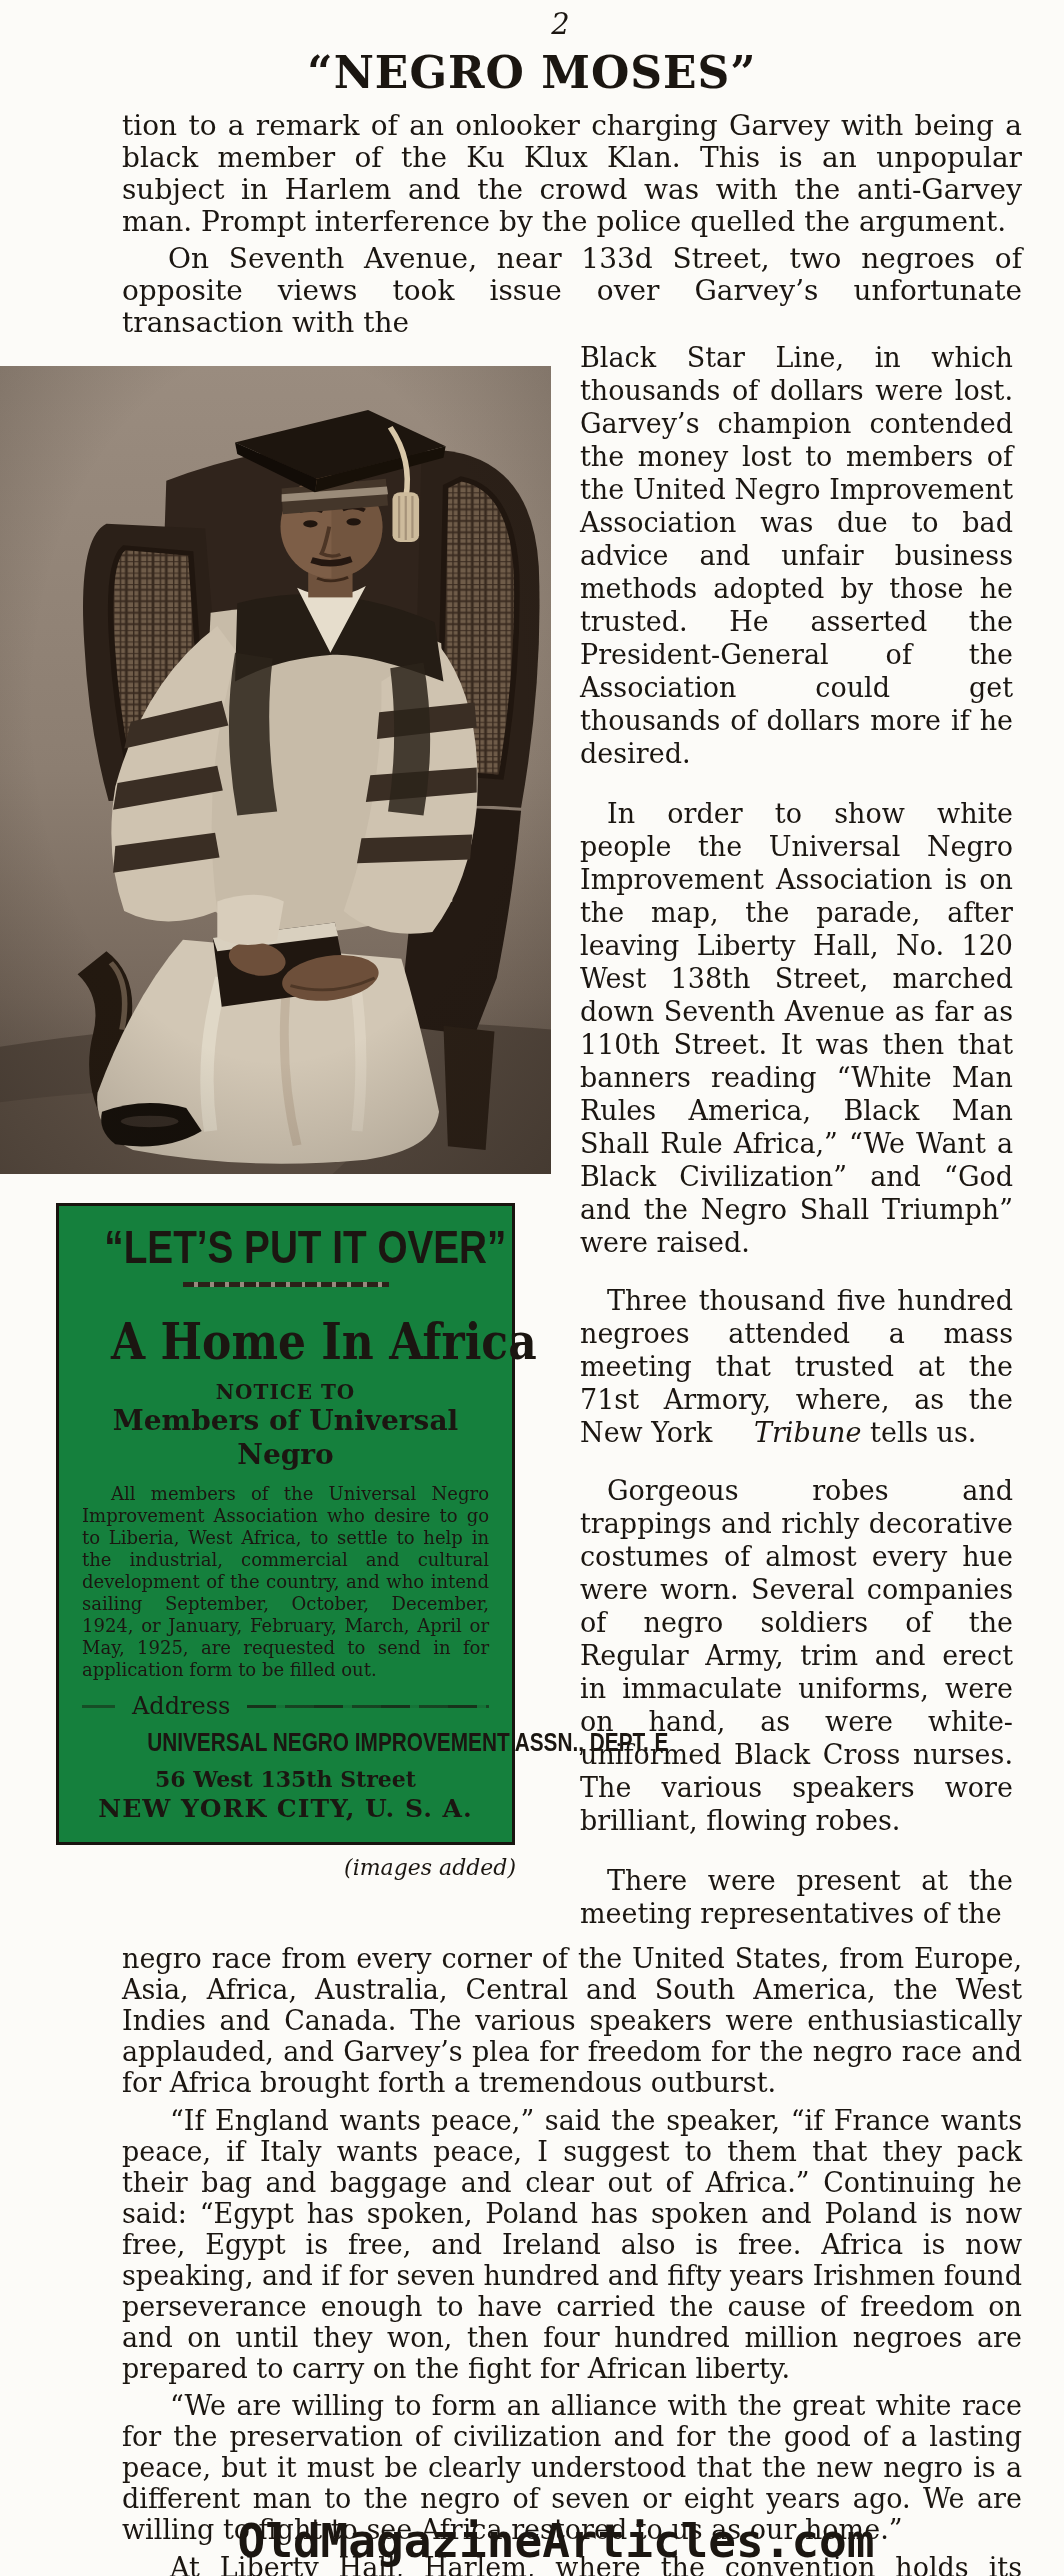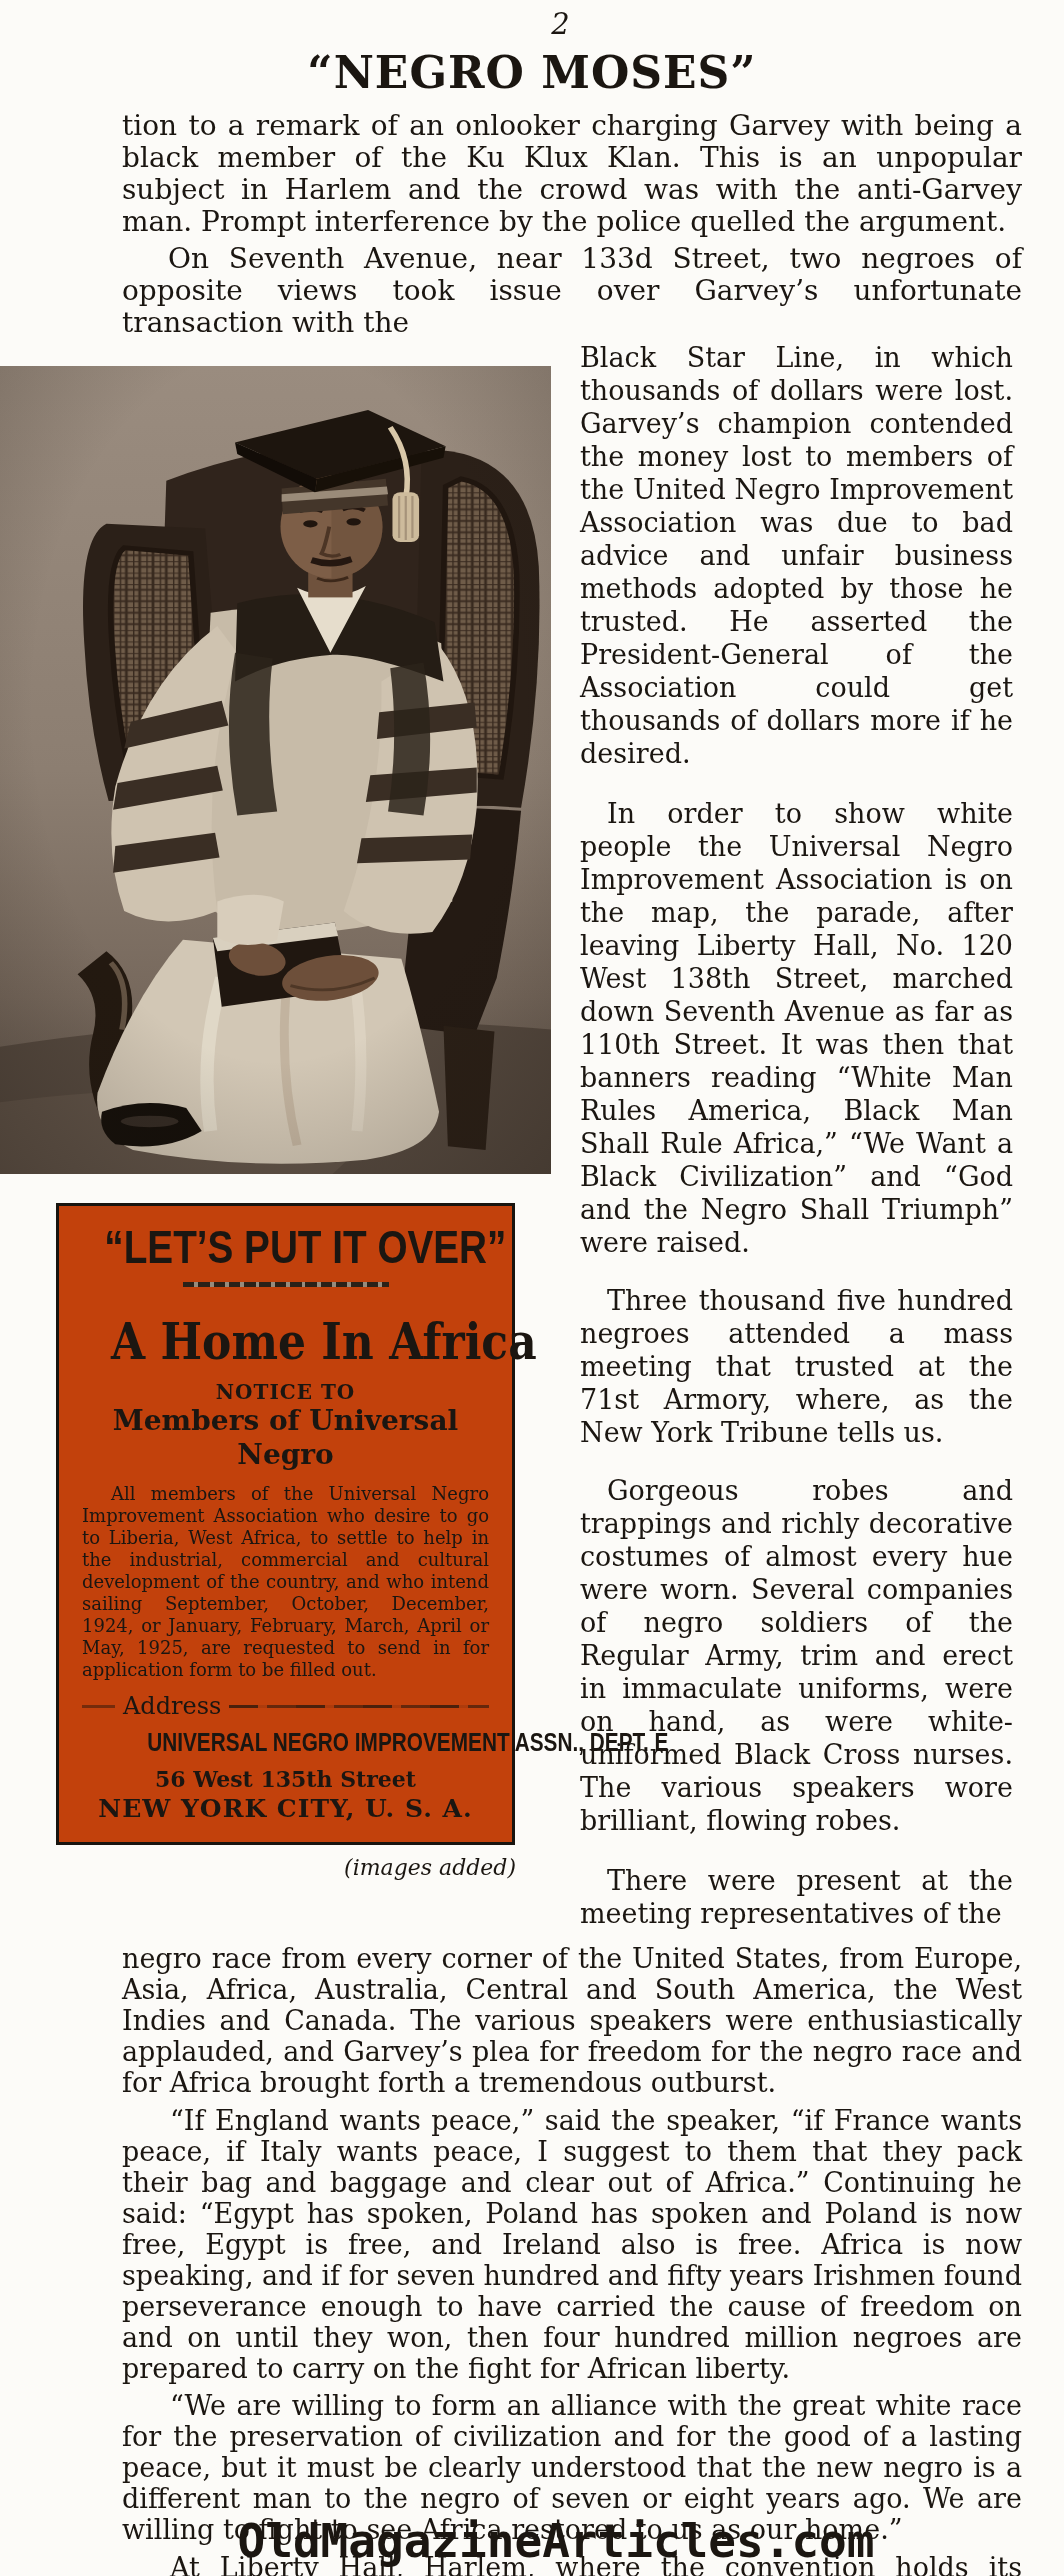--- a/index.html
+++ b/index.html
@@ -15,36 +15,36 @@
   .jp + .jp{margin-top:4.8px;}
   .ind{text-indent:46px;}
   .columns{display:flex;margin-top:1.9px;align-items:flex-start;}
   .leftcol{width:551px;flex:0 0 auto;}
   .photo{width:551px;height:808px;margin-top:25px;}
   .photo svg{display:block;}
   .rightcol{width:433px;margin-left:29px;}
   .rp{font-size:27px;line-height:33px;text-align:justify;margin:0;}
   .rp.rind{text-indent:27px;margin-top:27px;}
   .rp.gap{margin-top:25px;}
-  .it{}
+  .it{font-style:italic;margin-left:33px;}
 
   .adbox{
     box-sizing:border-box;width:459px;margin:29px 0 0 56px;
-    border:3.8px solid #18140f;background:#c2410c;text-align:center;
+    border:3.8px solid #18140f;background:#15803d;text-align:center;
     padding:11.5px 23px 19px;
   }
   .ad-headline{font-family:"Liberation Sans", sans-serif;font-weight:bold;font-size:43px;line-height:48px;white-space:nowrap;margin-top:5.7px;}
   .ad-headline span{display:inline-block;transform:scaleX(.9) scaleY(1.08);transform-origin:center;}
   .ad-divider{width:206px;height:4.8px;margin:11.5px auto 1.9px;background:repeating-linear-gradient(90deg,#2b2118 0 11.5px,#968b7d 11.5px 15.3px);}
   .ad-title{margin-top:27px;font-size:50px;line-height:56px;font-weight:bold;white-space:nowrap;}
   .ad-title span{display:inline-block;transform:scaleX(.88);transform-origin:center;}
   .ad-notice{margin-top:9.6px;font-size:20px;font-weight:bold;letter-spacing:1px;}
   .ad-members{font-size:28px;line-height:34px;font-weight:bold;}
   .ad-body{margin:11.5px 0 0;font-size:18px;line-height:22px;text-align:justify;text-indent:29px;}
-  .ad-address-row{display:flex;align-items:center;gap:8px;margin-top:11.5px;}
+  .ad-address-row{display:flex;align-items:center;gap:17px;margin-top:11.5px;}
   .pre-dash{width:33px;height:2.9px;background:rgba(24,18,12,.45);}
   .ad-address{font-size:24px;line-height:27px;}
   .scratch{flex:1;height:2.9px;background:repeating-linear-gradient(90deg,rgba(24,18,12,.7) 0 29px,rgba(24,18,12,.12) 29px 38px,rgba(24,18,12,.55) 38px 67px);}
   .ad-org{margin-top:7.7px;white-space:nowrap;}
   .ad-org span{display:inline-block;font-family:"Liberation Sans", sans-serif;font-weight:bold;font-size:26px;line-height:31px;transform:scaleX(.8);transform-origin:center;}
   .ad-street{margin-top:7.7px;font-size:22px;font-weight:bold;}
   .ad-city{margin-top:1.9px;font-size:25px;font-weight:bold;letter-spacing:1px;}
   .img-note{width:460px;margin:9.6px 0 0 56px;text-align:right;font-style:italic;font-size:22px;}
 
   .bottom{margin:13.4px 42px 0 122px;}

